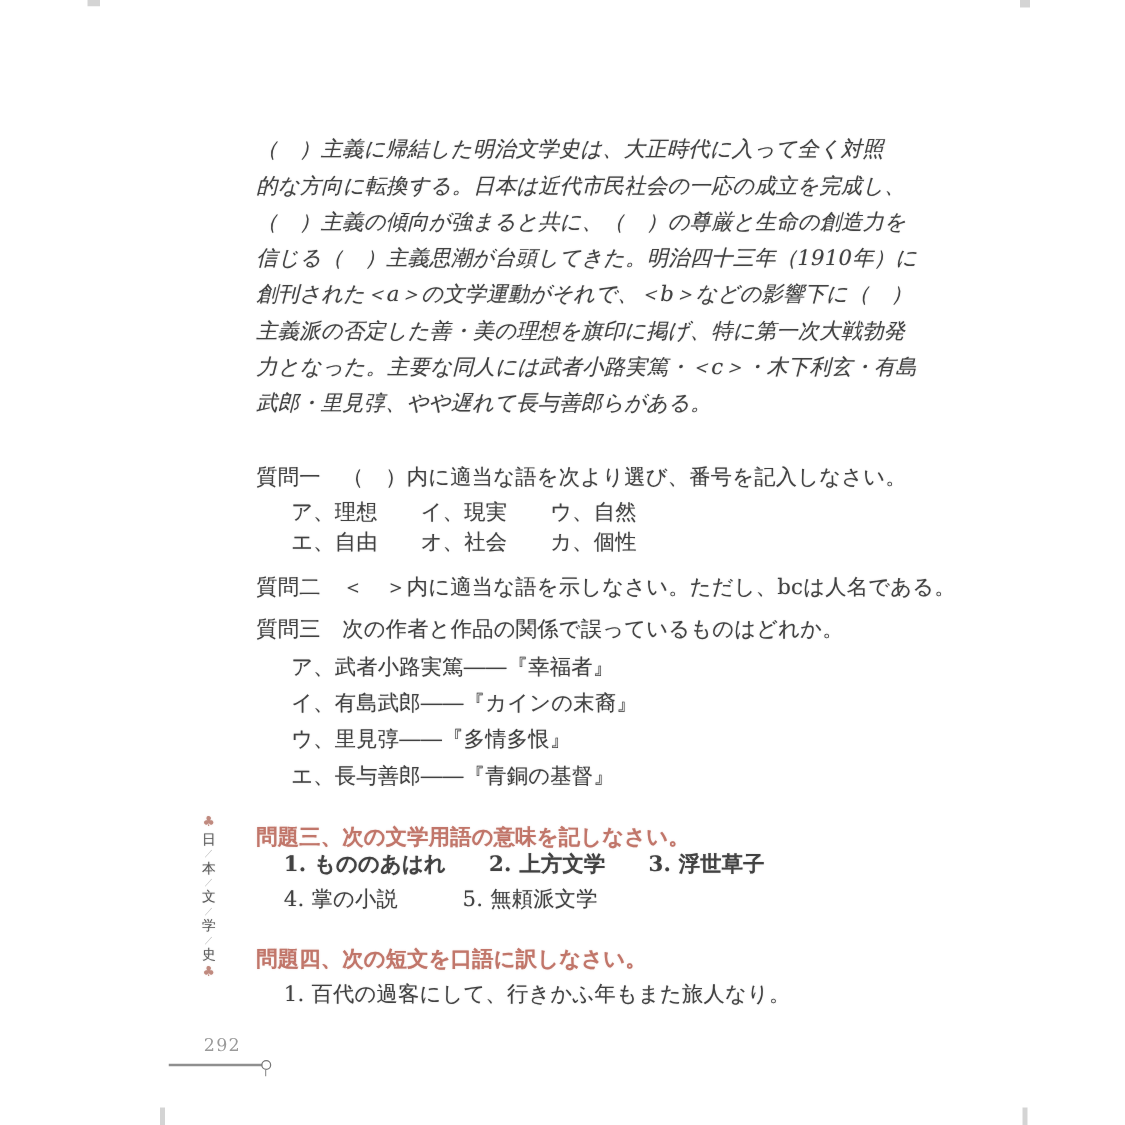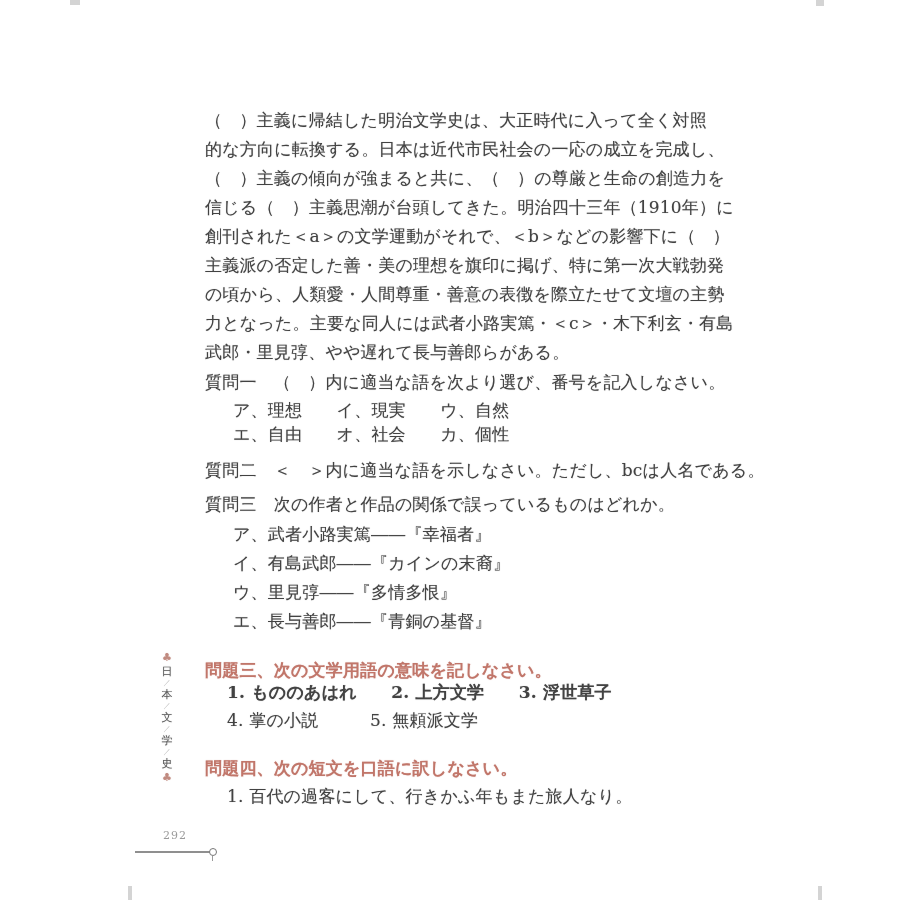--- a/index.html
+++ b/index.html
@@ -32,21 +32,21 @@
     text-shadow: 0 0 1px rgba(70,70,70,.4);
   }
   .heading {
     font-weight: bold;
     color: #c1766a;
     text-shadow: 0 0 1px rgba(193,118,106,.5);
   }
   .indent { padding-left: 28px; }
   .indent-sm { padding-left: 22px; }
   .para-wrap { position: absolute; left: 205px; top: 106px; width: 520px; }
-  .para-wrap .tline { position: static; }
+  .para-wrap .tline { position: static; font-style: italic; }
 
   
   .sidebar {
     position: absolute;
     left: 156px; top: 652px;
     width: 22px;
     display: flex; flex-direction: column; align-items: center;
     gap: 2px;
   }
   .sidebar .orn {
@@ -57,21 +57,21 @@
     color: #5a5a5a; font-size: 11px; line-height: 12px;
     text-shadow: 0 0 1px rgba(90,90,90,.4);
   }
   .sidebar .sep {
     color: #b9b9b9; font-size: 7px; line-height: 7px;
   }
 
   
   .page-number {
     position: absolute; left: 163px; top: 829px;
-    font-size: 11px; color: #9a9a9a; letter-spacing: 1px;
+    font-size: 14px; color: #9a9a9a; letter-spacing: 1px;
   }
   .footer-rule {
     position: absolute; left: 135px; top: 851px;
     width: 76px; height: 2px; background: #8f8f8f;
   }
   .footer-dot {
     position: absolute; left: 209px; top: 848px;
     width: 6px; height: 6px; border: 1.5px solid #777;
     border-radius: 50%; background: #fff;
   }
@@ -91,21 +91,20 @@
   <div class="corner c-br"></div>
 
 
   <div class="para-wrap">
     <div class="tline">（　）主義に帰結した明治文学史は、大正時代に入って全く対照</div>
     <div class="tline">的な方向に転換する。日本は近代市民社会の一応の成立を完成し、</div>
     <div class="tline">（　）主義の傾向が強まると共に、（　）の尊厳と生命の創造力を</div>
     <div class="tline">信じる（　）主義思潮が台頭してきた。明治四十三年（1910年）に</div>
     <div class="tline">創刊された＜a＞の文学運動がそれで、＜b＞などの影響下に（　）</div>
     <div class="tline">主義派の否定した善・美の理想を旗印に掲げ、特に第一次大戦勃発</div>
-    <div class="tline">の頃から、人類愛・人間尊重・善意の表徴を際立たせて文壇の主勢</div>
     <div class="tline">力となった。主要な同人には武者小路実篤・＜c＞・木下利玄・有島</div>
     <div class="tline">武郎・里見弴、やや遅れて長与善郎らがある。</div>
   </div>
 
   <div class="tline" style="top:368px;">質問一　（　）内に適当な語を次より選び、番号を記入しなさい。</div>
   <div class="tline indent" style="top:396px;">ア、理想　　イ、現実　　ウ、自然</div>
   <div class="tline indent" style="top:420px;">エ、自由　　オ、社会　　カ、個性</div>
 
   <div class="tline" style="top:456px;">質問二　＜　＞内に適当な語を示しなさい。ただし、bcは人名である。</div>
 

